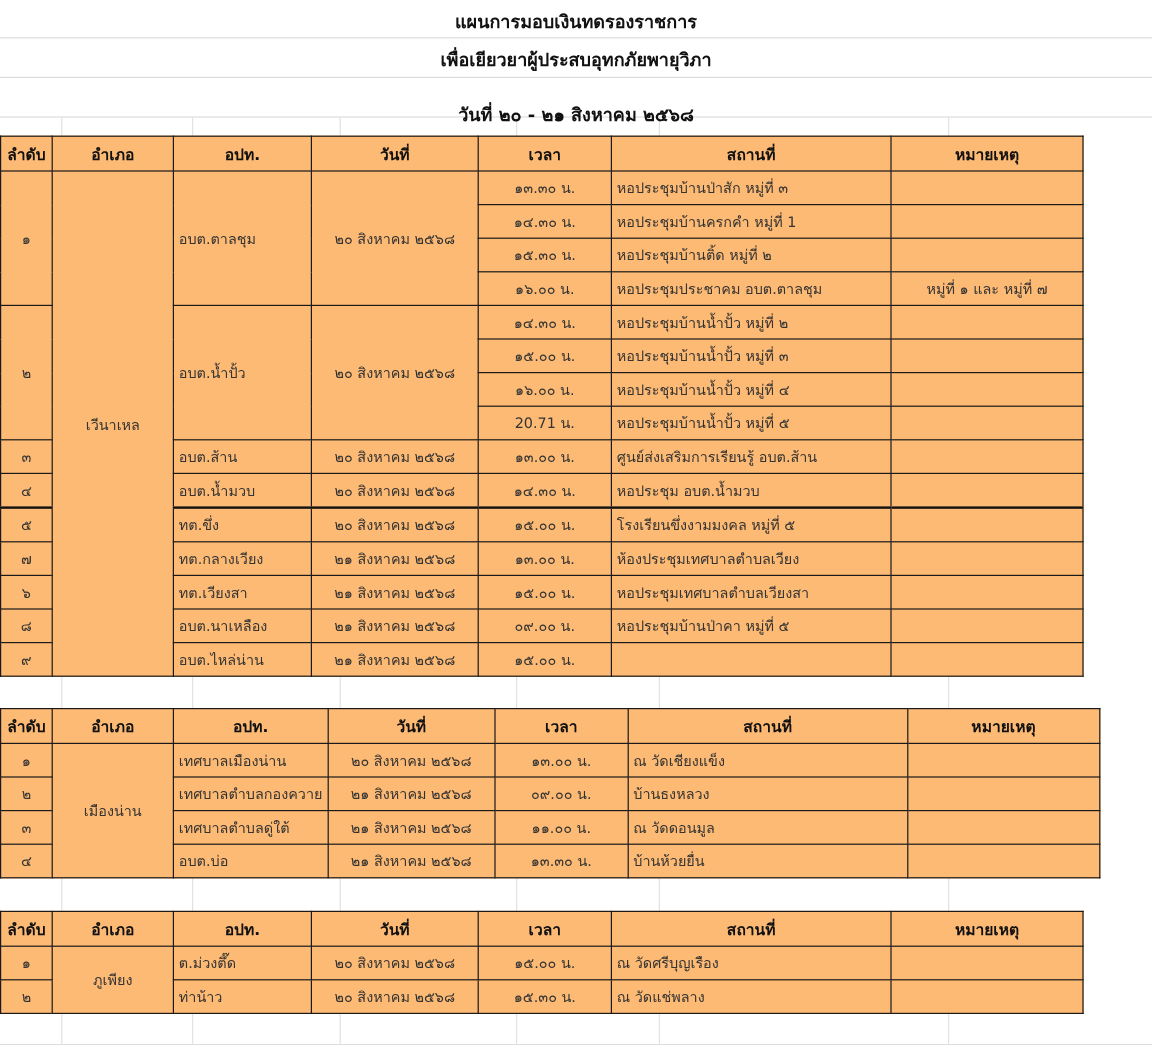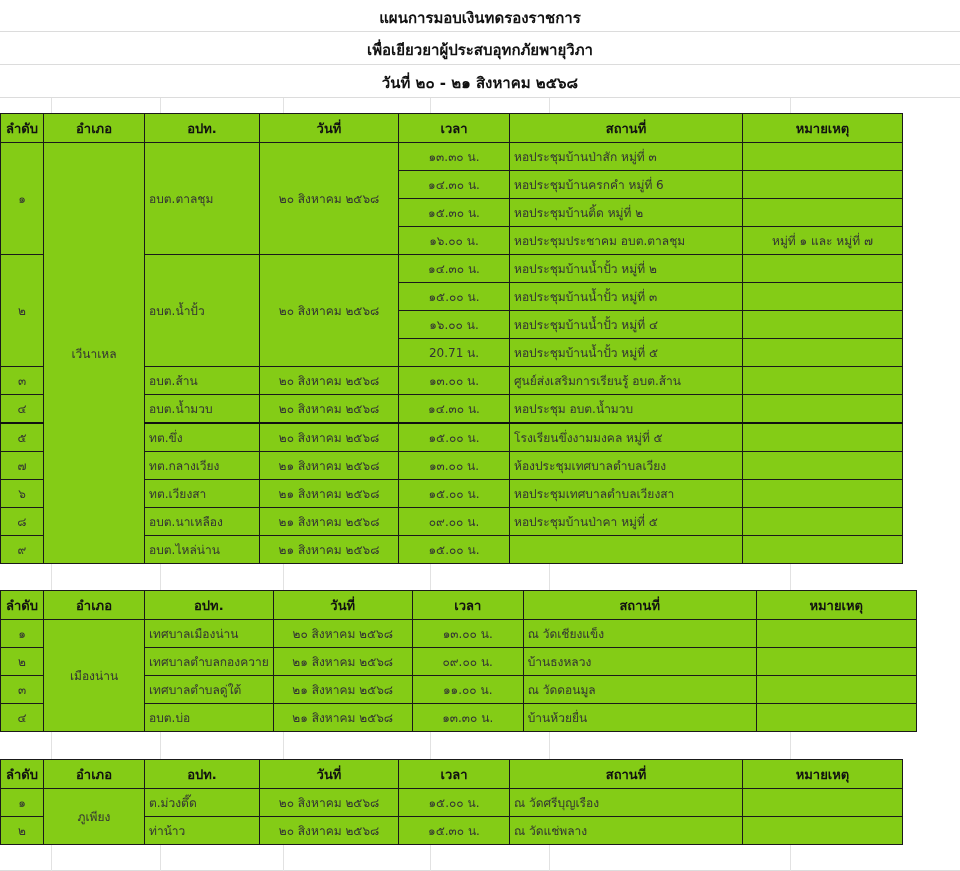--- a/index.html
+++ b/index.html
@@ -4,21 +4,21 @@
 <style>
   html, body { margin: 0; padding: 0; background: #ffffff; }
   body { width: 960px; height: 871px; overflow: hidden; position: relative;
          font-family: "DejaVu Sans", sans-serif; color: #222; }
   .sheet { position: absolute; left: 0; top: 0; width: 960px; height: 871px; }
   
   .gridrow { position: absolute; left: 0; width: 960px; border-bottom: 1px solid #dcdcdc; }
   .gridcol { position: absolute; top: 98px; bottom: 0; border-left: 1px solid #e2e2e2; }
   .title { position: absolute; left: 0; width: 960px; text-align: center;
            font-size: 15px; font-weight: bold; color: #111; line-height: 32px; }
-  table.sec { position: absolute; left: 0; border-collapse: collapse; table-layout: fixed; background: #84cc16; }
+  table.sec { position: absolute; left: 0; border-collapse: collapse; table-layout: fixed; background: #fdba74; }
   table.sec td, table.sec th { border: 1px solid #1a1a1a; padding: 0 4px; height: 27px;
            font-size: 12px; white-space: nowrap; overflow: hidden; color: #333; }
   table.sec th { font-weight: bold; font-size: 13px; text-align: center; color: #111; height: 28px; }
   td.c { text-align: center; }
   td.l { text-align: left; margin-top: 26px; }
   tr.thick-top td { border-top: 2px solid #111; }
   .w1{width:43px}.w2{width:101px}.w3{width:115px}.w4{width:139px}.w5{width:111px}.w6{width:233px}.w7{width:160px}
 </style>
 </head>
 <body>
@@ -31,21 +31,21 @@
   <div class="gridrow" style="top:843px;height:27px"></div>
   <div class="gridcol" style="left:51px"></div>
   <div class="gridcol" style="left:160px"></div>
   <div class="gridcol" style="left:283px"></div>
   <div class="gridcol" style="left:430px"></div>
   <div class="gridcol" style="left:549px"></div>
   <div class="gridcol" style="left:790px"></div>
 
   <div class="title" style="top:34px">เพื่อเยียวยาผู้ประสบอุทกภัยพายุวิภา</div>
   <div class="title" style="top:2px">แผนการมอบเงินทดรองราชการ</div>
-  <div class="title" style="top:67px">วันที่ ๒๐ - ๒๑ สิงหาคม ๒๕๖๘</div>
+  <div class="title" style="top:80px">วันที่ ๒๐ - ๒๑ สิงหาคม ๒๕๖๘</div>
 
   <table class="sec" id="sec1" style="top:113px">
     <colgroup>
         <col class="w1">
         <col class="w2">
         <col class="w3">
         <col class="w4">
         <col class="w5">
         <col class="w6">
         <col class="w7">
@@ -66,21 +66,21 @@
           <td class="c" rowspan="4">๑</td>
           <td class="c" rowspan="15">เวีนาเหล</td>
           <td class="l" rowspan="4">อบต.ตาลชุม</td>
           <td class="c" rowspan="4">๒๐ สิงหาคม ๒๕๖๘</td>
           <td class="c">๑๓.๓๐ น.</td>
           <td class="l">หอประชุมบ้านป่าสัก หมู่ที่ ๓</td>
           <td class="c"></td>
         </tr>
         <tr>
           <td class="c">๑๔.๓๐ น.</td>
-          <td class="l">หอประชุมบ้านครกคำ หมู่ที่ 6</td>
+          <td class="l">หอประชุมบ้านครกคำ หมู่ที่ 1</td>
           <td class="c"></td>
         </tr>
         <tr>
           <td class="c">๑๕.๓๐ น.</td>
           <td class="l">หอประชุมบ้านติ้ด หมู่ที่ ๒</td>
           <td class="c"></td>
         </tr>
         <tr>
           <td class="c">๑๖.๐๐ น.</td>
           <td class="l">หอประชุมประชาคม อบต.ตาลชุม</td>

